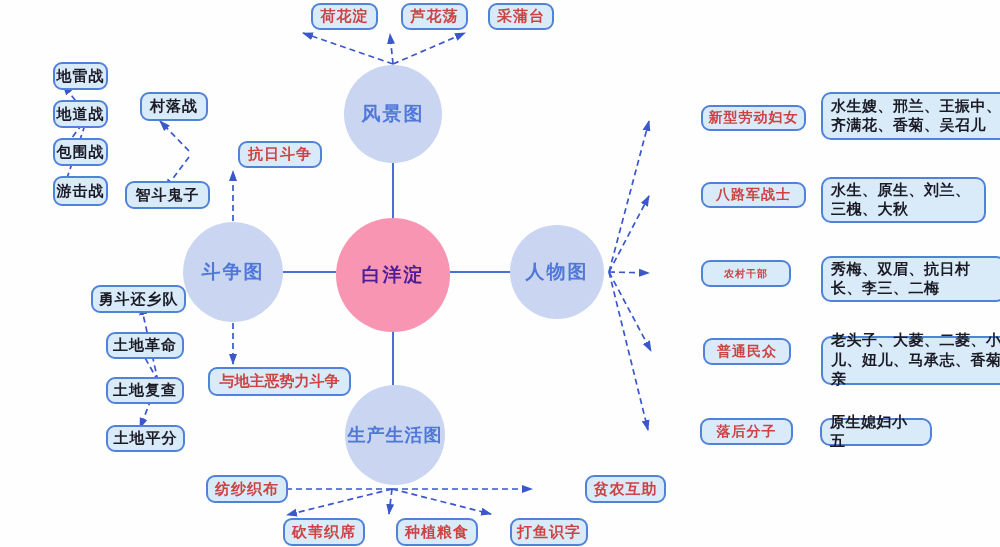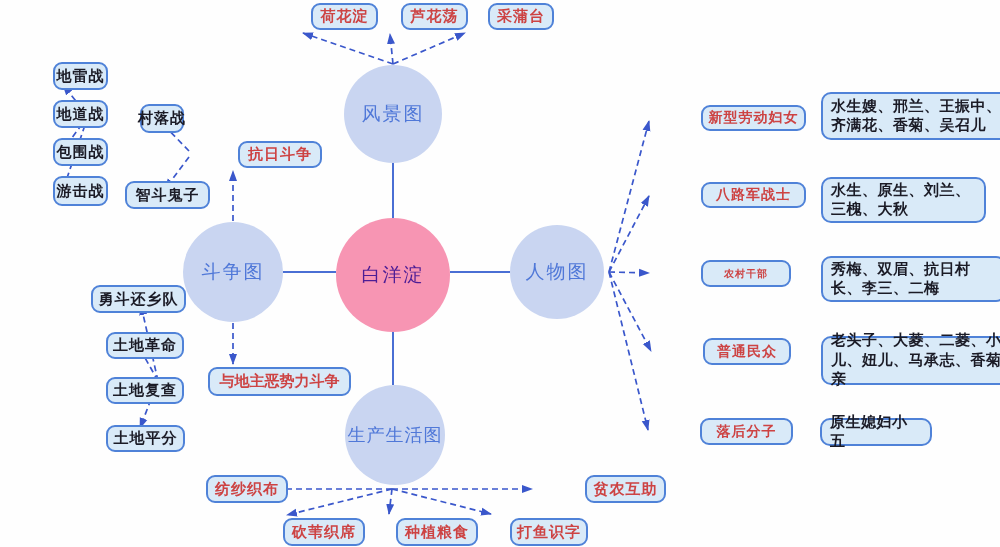--- a/index.html
+++ b/index.html
@@ -18,21 +18,21 @@
   }
   .node.red{color:#cd4343;}
   .node.names{
     justify-content:flex-start;text-align:left;white-space:normal;
     font-size:15px;line-height:1.3;padding:3px 8px;letter-spacing:0.5px;
     border-radius:10px;
   }
   .circle{
     position:absolute;border-radius:50%;background:#c9d5f1;
     display:flex;align-items:center;justify-content:center;
-    color:#5078d8;font-size:19px;font-weight:normal;letter-spacing:2px;white-space:nowrap;text-align:right;
+    color:#5078d8;font-size:19px;font-weight:bold;letter-spacing:2px;white-space:nowrap;text-align:right;
   }
   .circle.center{background:#f795b3;color:#4c1d95;}
   line.s{stroke:#4a6fd4;stroke-width:2;}
   line.d{stroke:#3a57cb;stroke-width:1.7;stroke-dasharray:6 4;}
 </style>
 </head>
 <body>
 
 <div class="stage">
 
@@ -98,21 +98,21 @@
   <div class="circle" style="left:345px;top:385px;width:100px;height:100px;font-size:18px;letter-spacing:1px">生产生活图</div>
 
   <div class="node red" style="left:263px;top:3px;width:67px;height:27px">荷花淀</div>
   <div class="node red" style="left:353px;top:3px;width:67px;height:27px">芦花荡</div>
   <div class="node red" style="left:440px;top:3px;width:66px;height:27px">采蒲台</div>
 
   <div class="node" style="left:5px;top:62px;width:55px;height:28px;padding:0 2px">地雷战</div>
   <div class="node" style="left:5px;top:100px;width:55px;height:28px;padding:0 2px">地道战</div>
   <div class="node" style="left:5px;top:138px;width:55px;height:28px;padding:0 2px">包围战</div>
   <div class="node" style="left:5px;top:176px;width:55px;height:28px;padding:13px 2px">游击战</div>
-  <div class="node" style="left:92px;top:104px;width:44px;height:29px">村落战</div>
+  <div class="node" style="left:92px;top:92px;width:68px;height:29px">村落战</div>
   <div class="node red" style="left:190px;top:141px;width:84px;height:27px">抗日斗争</div>
   <div class="node" style="left:77px;top:181px;width:85px;height:28px">智斗鬼子</div>
 
   <div class="node" style="left:43px;top:285px;width:95px;height:28px">勇斗还乡队</div>
   <div class="node" style="left:58px;top:332px;width:78px;height:27px">土地革命</div>
   <div class="node" style="left:58px;top:377px;width:78px;height:27px">土地复查</div>
   <div class="node" style="left:58px;top:425px;width:79px;height:27px">土地平分</div>
   <div class="node red" style="left:160px;top:367px;width:143px;height:29px;letter-spacing:0">与地主恶势力斗争</div>
 
   <div class="node red" style="left:653px;top:105px;width:105px;height:26px;font-size:14px">新型劳动妇女</div>

